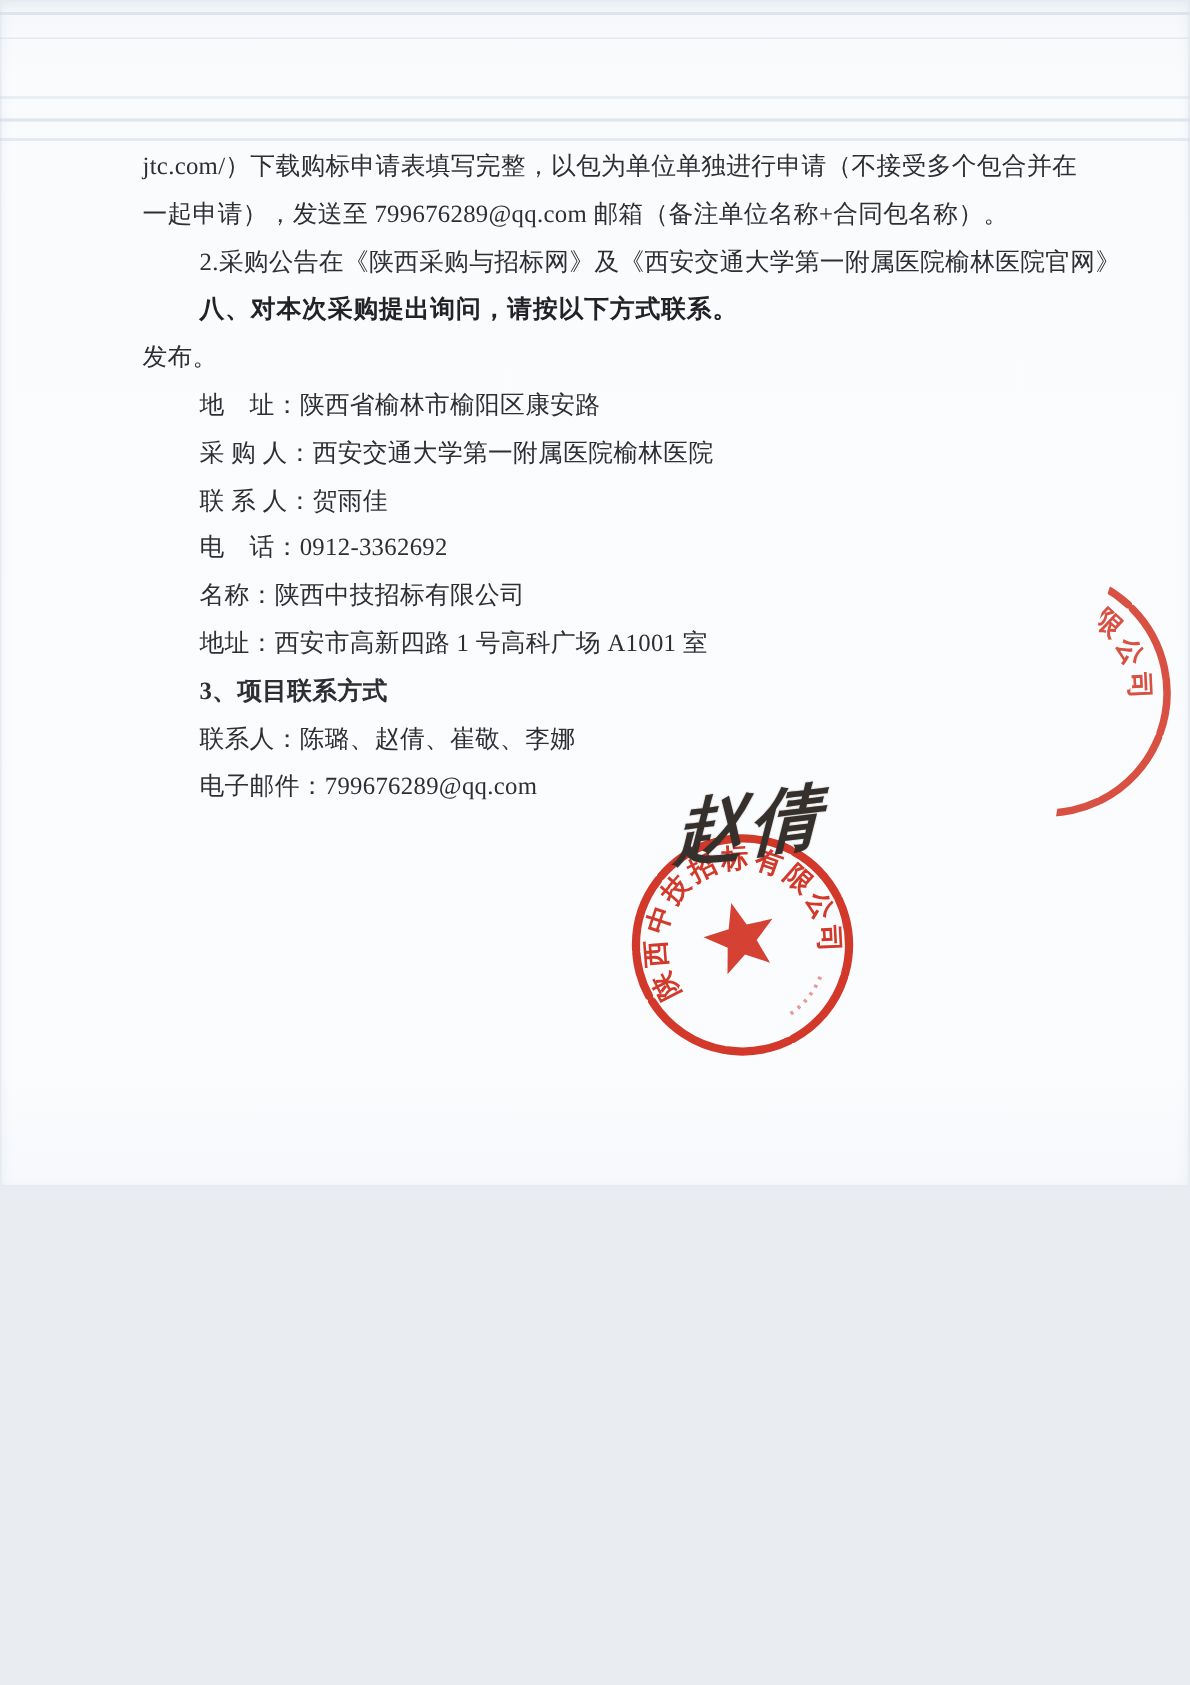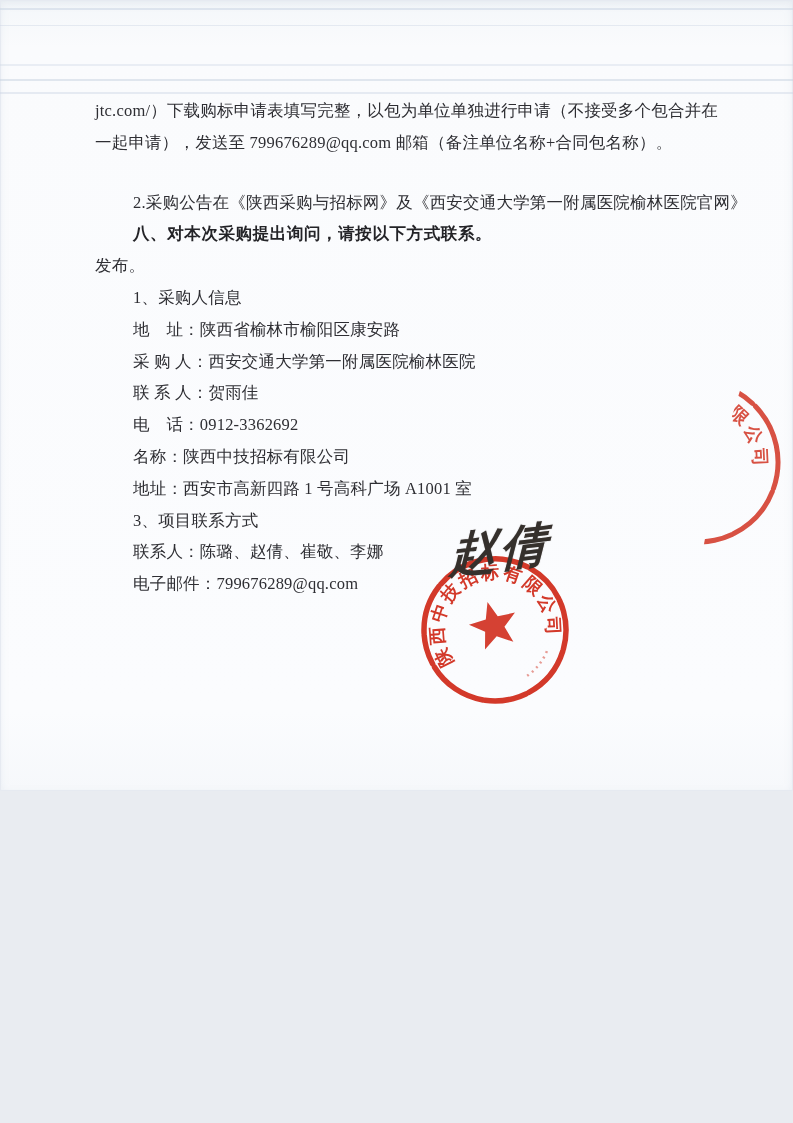--- a/index.html
+++ b/index.html
@@ -52,31 +52,30 @@
   <div class="scanline" style="top:8px;height:2px;background:rgba(203,213,228,.55);"></div>
   <div class="scanline" style="top:25px;height:1px;background:rgba(203,213,228,.45);"></div>
   <div class="scanline" style="top:64px;height:2px;background:rgba(208,217,230,.40);"></div>
   <div class="scanline" style="top:79px;height:2px;background:rgba(198,209,224,.50);"></div>
   <div class="scanline" style="top:92px;height:2px;background:rgba(203,213,228,.45);"></div>
   <div class="scanline" style="top:1084px;height:2px;background:rgba(203,213,228,.38);"></div>
 
   <div id="doc-body">
       <div class="doc-line" style="padding-left: 0px;">jtc.com/）下载购标申请表填写完整，以包为单位单独进行申请（不接受多个包合并在</div>
       <div class="doc-line" style="padding-left: 0px;">一起申请），发送至 799676289@qq.com 邮箱（备注单位名称+合同包名称）。</div>
-      <div class="doc-line" style="padding-left: 38px; margin-top: 28px;">2.采购公告在《陕西采购与招标网》及《西安交通大学第一附属医院榆林医院官网》</div>
+      <div class="doc-line" style="padding-left: 38px;">2.采购公告在《陕西采购与招标网》及《西安交通大学第一附属医院榆林医院官网》</div>
       <div class="doc-line bold" style="padding-left: 38px;">八、对本次采购提出询问，请按以下方式联系。</div>
       <div class="doc-line" style="padding-left: 0px;">发布。</div>
-      <div class="doc-line" style="padding-left: 38px;">1、采购人信息</div>
       <div class="doc-line" style="padding-left: 38px;">地　址：陕西省榆林市榆阳区康安路</div>
       <div class="doc-line" style="padding-left: 38px;">采 购 人：西安交通大学第一附属医院榆林医院</div>
       <div class="doc-line" style="padding-left: 38px;">联 系 人：贺雨佳</div>
       <div class="doc-line" style="padding-left: 38px;">电　话：0912-3362692</div>
       <div class="doc-line" style="padding-left: 38px;">名称：陕西中技招标有限公司</div>
       <div class="doc-line" style="padding-left: 38px;">地址：西安市高新四路 1 号高科广场 A1001 室</div>
-      <div class="doc-line" style="padding-left: 38px;">3、项目联系方式</div>
+      <div class="doc-line" style="padding-left: 38px; font-weight: bold;">3、项目联系方式</div>
       <div class="doc-line" style="padding-left: 38px;">联系人：陈璐、赵倩、崔敬、李娜</div>
       <div class="doc-line" style="padding-left: 38px;">电子邮件：799676289@qq.com</div>
     </div>
 
   <div id="partial-seal-wrap">
     <svg width="190" height="190" viewBox="0 0 190 190">
       <circle cx="95" cy="95" r="80" fill="none" stroke="#d02b1a" stroke-width="5" stroke-linecap="round" stroke-dasharray="44 3 58 2 39 4 62 3 35 2 52 3"></circle>
       <path id="pArc" d="M 42.4 114.1 A 56 56 0 1 1 147.6 114.1" fill="none"></path>
       <text class="seal-text" font-size="18" fill="#d02b1a" letter-spacing="3.5">
         <textPath href="#pArc" startOffset="50%" text-anchor="middle">陕西中技招标有限公司</textPath>

